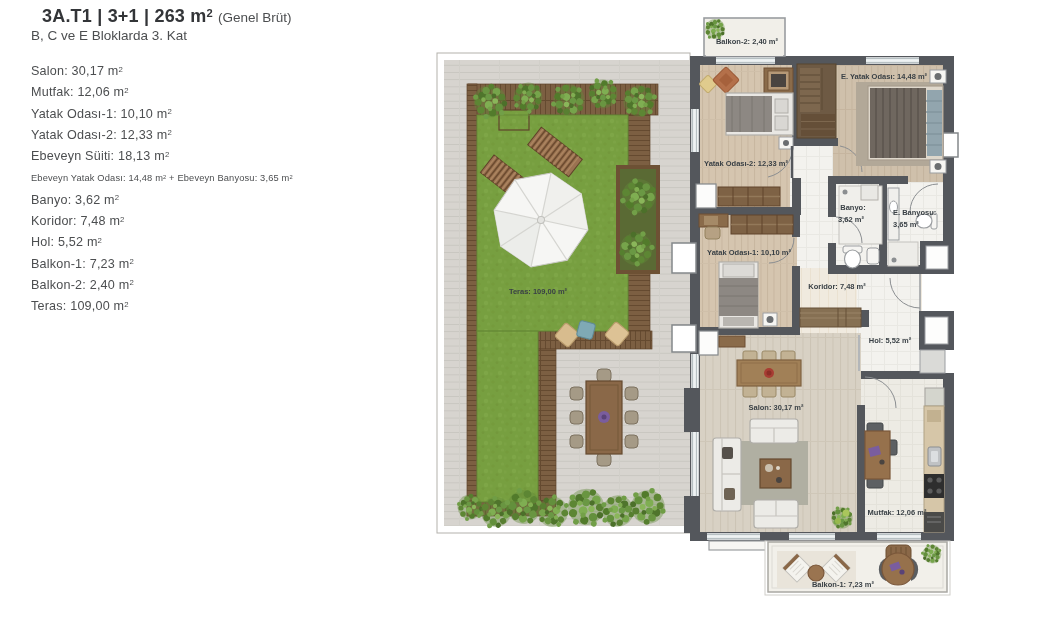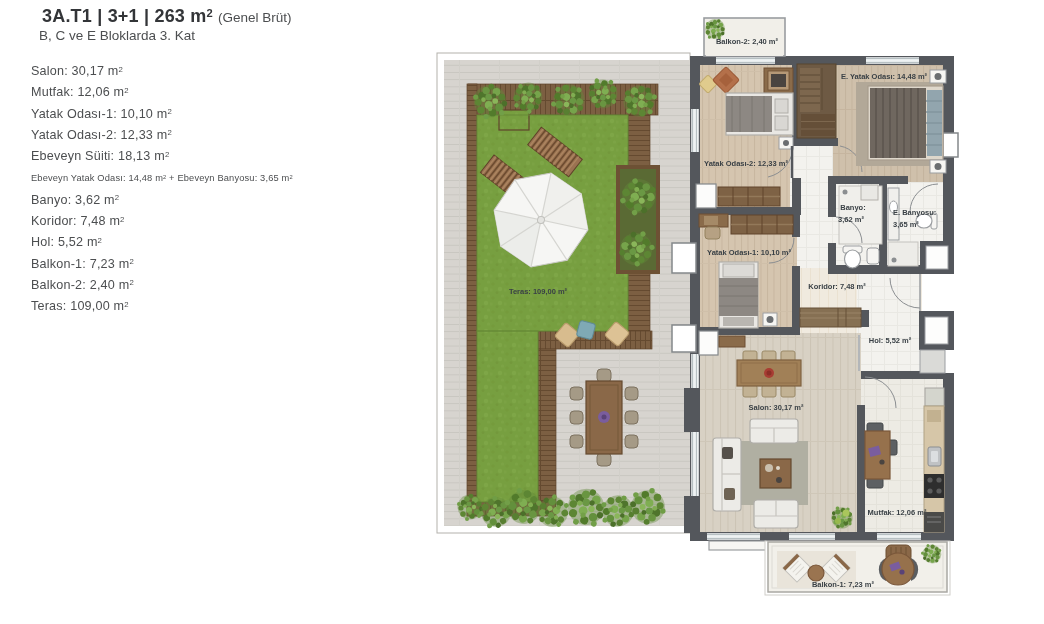--- a/index.html
+++ b/index.html
@@ -1,20 +1,20 @@
 <!DOCTYPE html>
 <html><head>
 <meta charset="utf-8">
 <style>
   html,body{margin:0;padding:0;background:#fff;}
   #page{position:relative;width:1044px;height:624px;background:#fff;overflow:hidden;
         font-family:"Liberation Sans",sans-serif;}
   .ttl{position:absolute;left:42px;top:6px;font-size:18px;font-weight:bold;color:#333538;letter-spacing:.2px;}
   .ttl .gb{font-weight:normal;font-size:13.5px;color:#4c4e50;letter-spacing:0;}
-  .sub{position:absolute;left:39px;top:28px;font-size:13.5px;color:#4c4e50;}
+  .sub{position:absolute;left:31px;top:28px;font-size:13.5px;color:#4c4e50;}
   .lst{position:absolute;left:31px;top:61px;font-size:12.6px;letter-spacing:.2px;color:#4c4e50;line-height:21.3px;white-space:nowrap;}
   .lst .sm{font-size:9.3px;letter-spacing:.15px;}
   sup{font-size:.62em;line-height:0;vertical-align:baseline;position:relative;top:-.45em;}
 </style>
 </head>
 <body>
 <div id="page">
 
   <div class="ttl">3A.T1 | 3+1 | 263 m<sup>2</sup> <span class="gb">(Genel Brüt)</span></div>
 

